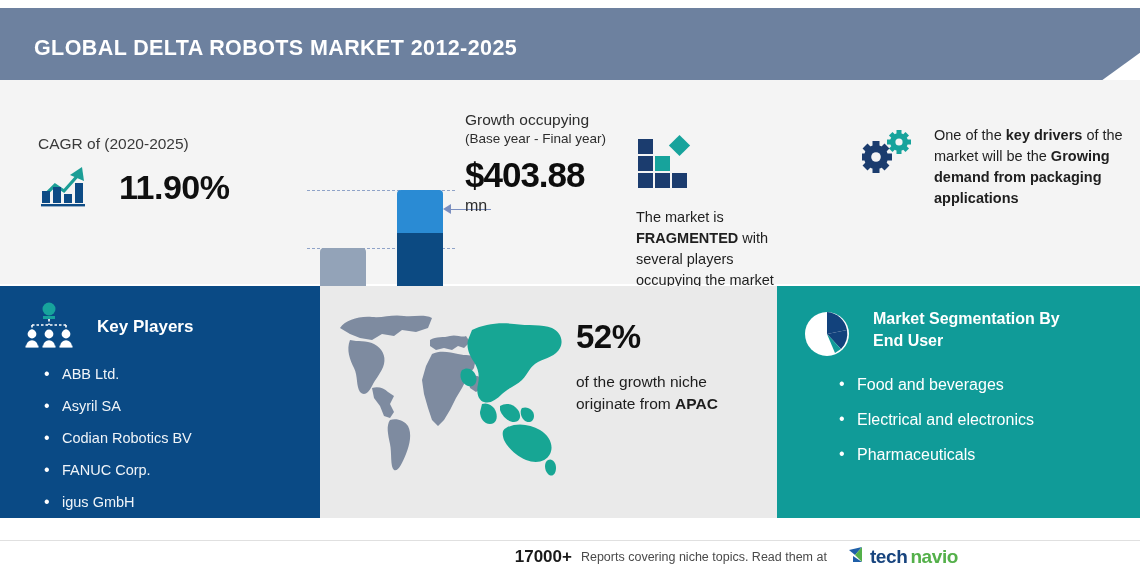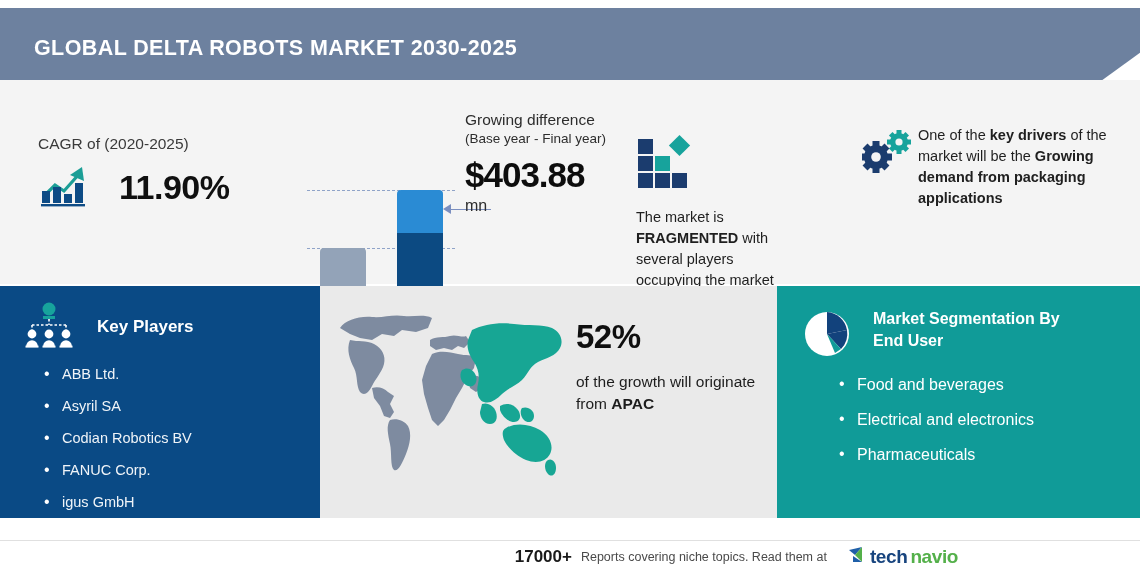--- a/index.html
+++ b/index.html
@@ -84,21 +84,21 @@
   .growth-t2 { font-size: 13.5px; color: #2d2d2d; line-height: 1.28; }
   .growth-val { font-size: 35px; font-weight: bold; color: #0d0d0d; margin-top: 8px; letter-spacing: -1px; }
   .growth-unit { font-size: 16px; color: #2d2d2d; margin-top: 2px; }
 
   
   .frag { position: absolute; left: 636px; top: 53px; display: flex; gap: 14px; flex-direction: column; }
   .frag-text { font-size: 14.5px; color: #1f1f1f; line-height: 1.46; max-width: 160px; }
   .frag-text b { font-weight: bold; }
 
   
-  .drivers { position: absolute; left: 862px; top: 45px; display: flex; gap: 4px; }
+  .drivers { position: absolute; left: 862px; top: 45px; display: flex; gap: 20px; }
   .drivers-text { font-size: 14.5px; color: #1f1f1f; line-height: 1.46; max-width: 190px; }
   .drivers-text b { font-weight: bold; }
 
   
   .panel-players {
     position: absolute; left: 0; top: 286px; width: 320px; height: 232px;
     background: #0a4a85;
   }
   .players-head {
     position: absolute; left: 24px; top: 16px;
@@ -165,21 +165,21 @@
   .logo-word { font-size: 19px; font-weight: bold; letter-spacing: -0.4px; }
   .logo-tech { color: #17447e; }
   .logo-navio { color: #54b04a; }
 </style>
 </head>
 <body>
 
 <div class="sheet">
 
   <div class="header">
-    <div class="header-title">GLOBAL DELTA ROBOTS MARKET 2030-2025</div>
+    <div class="header-title">GLOBAL DELTA ROBOTS MARKET 2012-2025</div>
   </div>
 
   <div class="stats">
 
     <div class="cagr">
       <div class="cagr-label">CAGR of (2020-2025)</div>
       <div class="cagr-row">
         <span>
           <svg width="52" height="44" viewBox="0 0 52 44">
             <polyline points="5,34 17,22 26,28 42,10" fill="none" stroke="#1b9e96" stroke-width="3.2"></polyline>
@@ -207,21 +207,21 @@
         <span>2020</span>
         <span>Base Year</span>
       </div>
       <div class="bar-cap cap-b">
         <span>2025</span>
         <span>Final Year</span>
       </div>
     </div>
 
     <div class="growth">
-      <div class="growth-t1">Growing difference</div>
+      <div class="growth-t1">Growth occupying</div>
       <div class="growth-t2">(Base year - Final year)</div>
       <div class="growth-val">$403.88</div>
       <div class="growth-unit">mn</div>
     </div>
 
     <div class="frag">
       <span>
         <svg width="56" height="56" viewBox="0 0 56 56">
           <rect x="2" y="6" width="15" height="15" fill="#1b3c6e"></rect>
           <rect x="2" y="23" width="15" height="15" fill="#1b3c6e"></rect>
@@ -332,21 +332,21 @@
         <path d="M150 104 C156 102 162 106 164 112 C166 118 164 124 158 124 C152 124 148 118 148 112 Z"></path>
         <path d="M168 106 C174 102 182 104 186 110 C190 116 188 122 182 122 C176 122 170 116 168 110 Z"></path>
         <path d="M190 108 C196 106 202 110 202 116 C202 122 196 124 192 120 C188 116 188 110 190 108 Z"></path>
         <path d="M174 128 C184 122 198 124 208 130 C218 136 222 146 218 154 C214 162 204 164 194 160 C184 156 176 148 172 140 C170 134 170 130 174 128 Z"></path>
         <path d="M216 160 C220 158 224 162 224 168 C224 174 220 178 216 174 C212 170 212 162 216 160 Z"></path>
         <path d="M130 70 C136 66 142 70 144 76 C146 82 142 88 136 86 C130 84 126 76 130 70 Z"></path>
       </g>
     </svg>
     <div class="apac-pct">52%</div>
     <div class="apac-text">
-      <span>of the growth will</span>
+      <span>of the growth niche</span>
       <span>originate from</span>
       <b>APAC</b>
     </div>
   </div>
 
   <div class="panel-seg">
     <div class="seg-head">
       <span>
         <svg width="52" height="52" viewBox="0 0 52 52">
           <circle cx="26" cy="26" r="22" fill="#ffffff"></circle>

